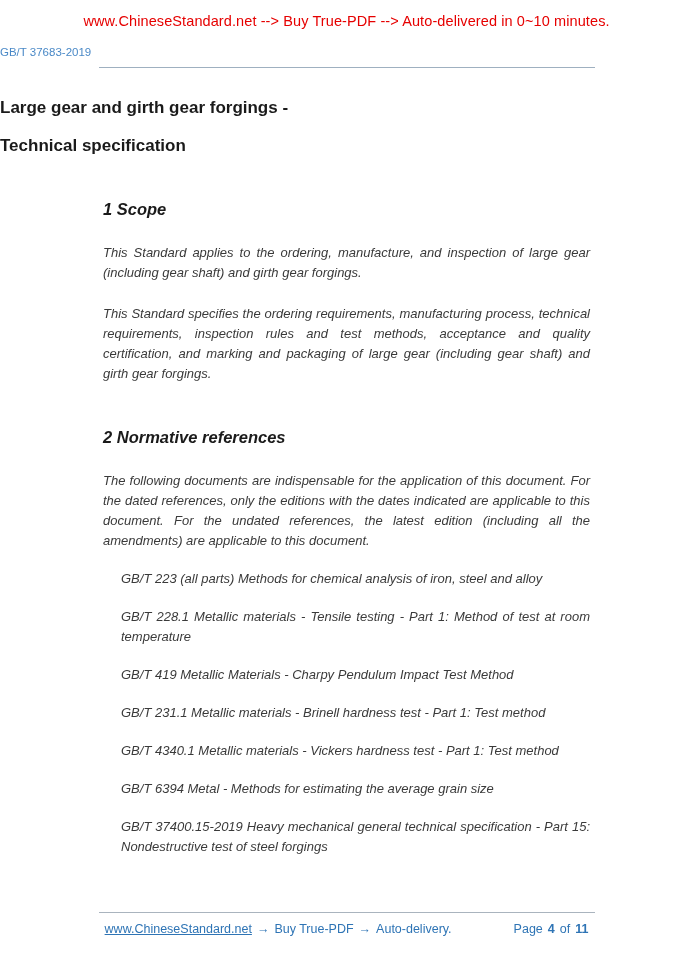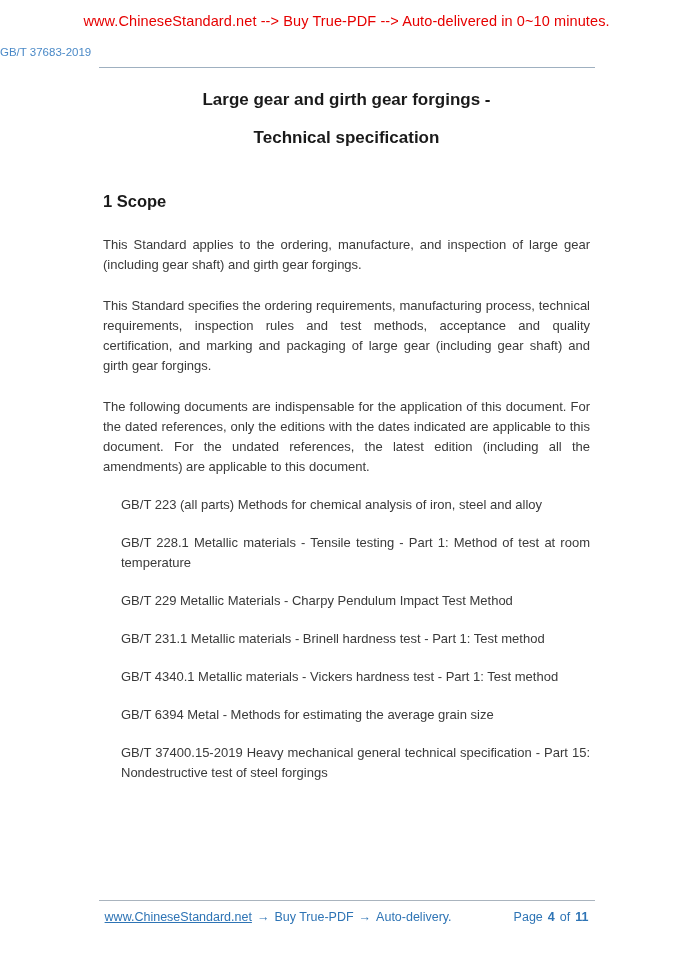--- a/index.html
+++ b/index.html
@@ -32,34 +32,34 @@
     color: #4a89c7;
   }
   .header-divider {
     width: 496px;
     margin: 9px auto 0 auto;
     border-top: 1px solid #9fb0c0;
     height: 0;
   }
   
   .doc-title {
-    margin-top: 22px;
-    text-align: center;
+    margin-top: 30px;
     font-size: 17px;
     font-weight: bold;
     color: #1a1a1a;
   }
   .doc-title .title-line2 {
     margin-top: 18px;
   }
   
   .content {
     width: 487px;
     margin: 0 auto;
     color: #3a3a3a;
+    font-style: italic;
   }
   .section-heading {
     margin: 44px 0 0 0;
     font-size: 16.5px;
     font-weight: bold;
     color: #1a1a1a;
   }
   .para {
     margin: 24px 0 0 0;
     font-size: 13px;
@@ -76,21 +76,21 @@
     margin-top: 18px;
     padding-left: 18px;
     font-size: 13px;
     line-height: 20px;
     text-align: justify;
   }
   
   .footer {
     position: absolute;
     left: 0;
-    bottom: 56px;
+    bottom: 44px;
     width: 100%;
   }
   .footer-divider {
     width: 496px;
     margin: 0 auto;
     border-top: 1px solid #aab4be;
     height: 0;
   }
   .footer-row {
     margin-top: 9px;
@@ -143,27 +143,28 @@
   </div>
 
   <div class="content">
 
     <h2 class="section-heading">1 Scope</h2>
 
     <p class="para">This Standard applies to the ordering, manufacture, and inspection of large gear (including gear shaft) and girth gear forgings.</p>
 
     <p class="para">This Standard specifies the ordering requirements, manufacturing process, technical requirements, inspection rules and test methods, acceptance and quality certification, and marking and packaging of large gear (including gear shaft) and girth gear forgings.</p>
 
+    <h2 class="section-heading">2 Normative references</h2>
 
     <p class="para">The following documents are indispensable for the application of this document. For the dated references, only the editions with the dates indicated are applicable to this document. For the undated references, the latest edition (including all the amendments) are applicable to this document.</p>
 
     <div class="ref-list">
       <p class="ref-item">GB/T 223 (all parts) Methods for chemical analysis of iron, steel and alloy</p>
       <p class="ref-item">GB/T 228.1 Metallic materials - Tensile testing - Part 1: Method of test at room temperature</p>
-      <p class="ref-item">GB/T 229 Metallic Materials - Charpy Pendulum Impact Test Method</p>
+      <p class="ref-item">GB/T 419 Metallic Materials - Charpy Pendulum Impact Test Method</p>
       <p class="ref-item">GB/T 231.1 Metallic materials - Brinell hardness test - Part 1: Test method</p>
       <p class="ref-item">GB/T 4340.1 Metallic materials - Vickers hardness test - Part 1: Test method</p>
       <p class="ref-item">GB/T 6394 Metal - Methods for estimating the average grain size</p>
       <p class="ref-item">GB/T 37400.15-2019 Heavy mechanical general technical specification - Part 15: Nondestructive test of steel forgings</p>
     </div>
 
   </div>
 
   <div class="footer">
     <div class="footer-divider"></div>

